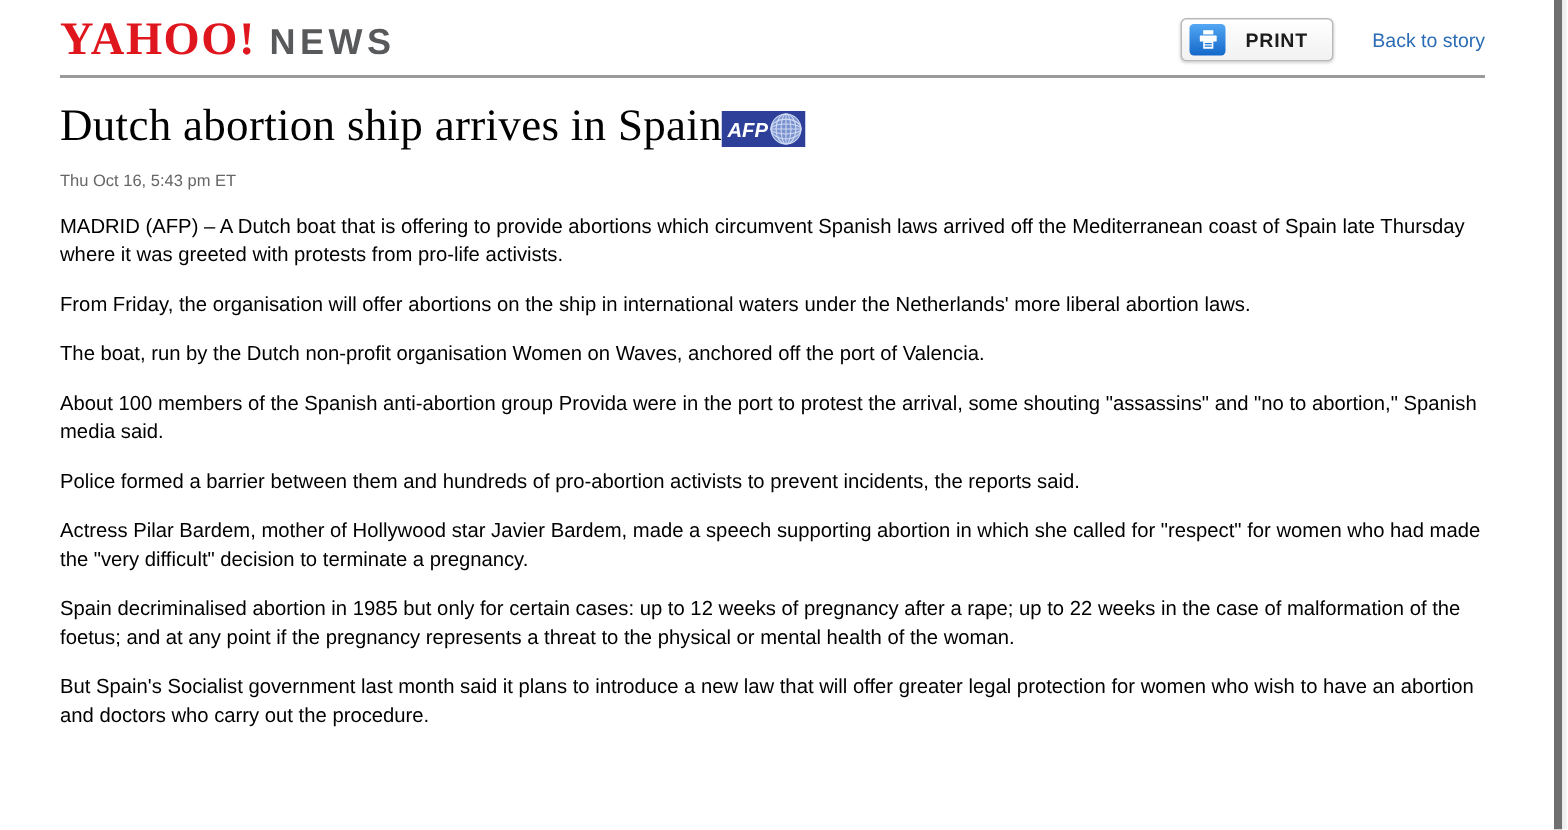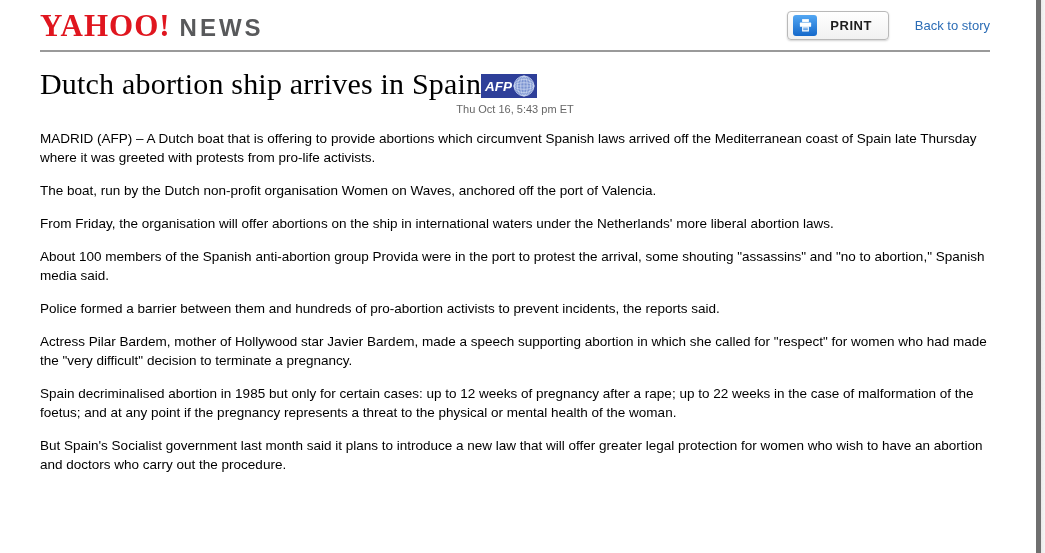--- a/index.html
+++ b/index.html
@@ -14,21 +14,21 @@
   .window-edge {
     position: absolute; top: 0; right: 0;
     width: 9px; height: 553px;
     background: linear-gradient(to right, #6f6f6f 0px, #6f6f6f 5px, #e9e9e9 5px, #f6f6f6 9px);
   }
 
   
   .header { padding-top: 10px; }
   .header-row {
     width: 950px; margin-left: 40px;
-    display: flex; justify-content: space-between; align-items: center;
+    display: flex; justify-content: space-between; align-items: flex-end;
   }
   .logo { display: flex; align-items: baseline; cursor: pointer; }
   .logo-yahoo {
     font-family: "Liberation Serif", serif;
     font-weight: bold; color: #e0161f;
     font-size: 31px; letter-spacing: 1px; line-height: 1;
   }
   .logo-news {
     font-family: "Liberation Sans", sans-serif;
     font-weight: bold; color: #58595b;
@@ -60,21 +60,21 @@
   .title-row {
     display: flex; justify-content: flex-start; align-items: flex-start;
     margin-top: 15px;
   }
   .article-title {
     font-family: "Liberation Serif", serif;
     font-size: 30px; font-weight: normal; color: #000;
     letter-spacing: 0.2px; line-height: 1.1;
   }
   .afp-logo { margin-top: 7px; flex-shrink: 0; }
-  .article-date { font-size: 11px; color: #666; margin-top: 1px; text-align: center; }
+  .article-date { font-size: 11px; color: #666; margin-top: 12px; }
   .article-body { margin-top: 2px; }
   .article-body p {
     font-size: 13.5px; line-height: 19px; color: #000;
     margin-top: 14px; width: 950px;
   }
 </style>
 </head>
 <body>
 
 <div class="window-edge"></div>
@@ -118,21 +118,21 @@
           <ellipse cx="43" cy="12" rx="10" ry="3.3"></ellipse>
           <path d="M43 2v20M33 12h20"></path>
         </g>
         <text x="4" y="17" font-family="Liberation Sans, sans-serif" font-size="13.5" font-weight="bold" font-style="italic" fill="#ffffff">AFP</text>
       </svg>
     </div>
   </div>
   <div class="article-date">Thu Oct 16, 5:43 pm ET</div>
   <div class="article-body">
     <p>MADRID (AFP) – A Dutch boat that is offering to provide abortions which circumvent Spanish laws arrived off the Mediterranean coast of Spain late Thursday where it was greeted with protests from pro-life activists.</p>
+    <p>From Friday, the organisation will offer abortions on the ship in international waters under the Netherlands' more liberal abortion laws.</p>
     <p>The boat, run by the Dutch non-profit organisation Women on Waves, anchored off the port of Valencia.</p>
-    <p>From Friday, the organisation will offer abortions on the ship in international waters under the Netherlands' more liberal abortion laws.</p>
     <p>About 100 members of the Spanish anti-abortion group Provida were in the port to protest the arrival, some shouting "assassins" and "no to abortion," Spanish media said.</p>
     <p>Police formed a barrier between them and hundreds of pro-abortion activists to prevent incidents, the reports said.</p>
     <p>Actress Pilar Bardem, mother of Hollywood star Javier Bardem, made a speech supporting abortion in which she called for "respect" for women who had made the "very difficult" decision to terminate a pregnancy.</p>
     <p>Spain decriminalised abortion in 1985 but only for certain cases: up to 12 weeks of pregnancy after a rape; up to 22 weeks in the case of malformation of the foetus; and at any point if the pregnancy represents a threat to the physical or mental health of the woman.</p>
     <p>But Spain's Socialist government last month said it plans to introduce a new law that will offer greater legal protection for women who wish to have an abortion and doctors who carry out the procedure.</p>
   </div>
 </div>
 
 </body></html>

